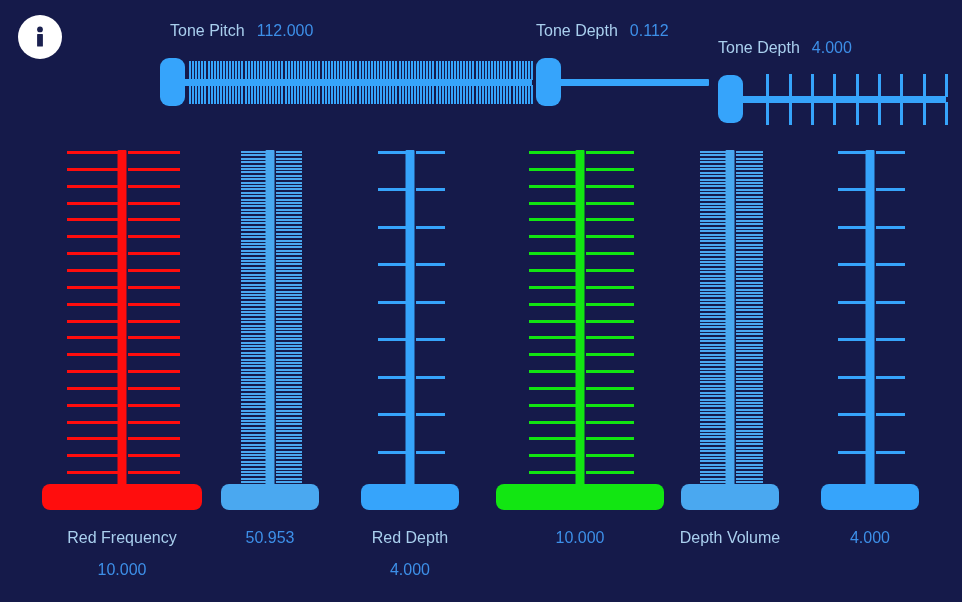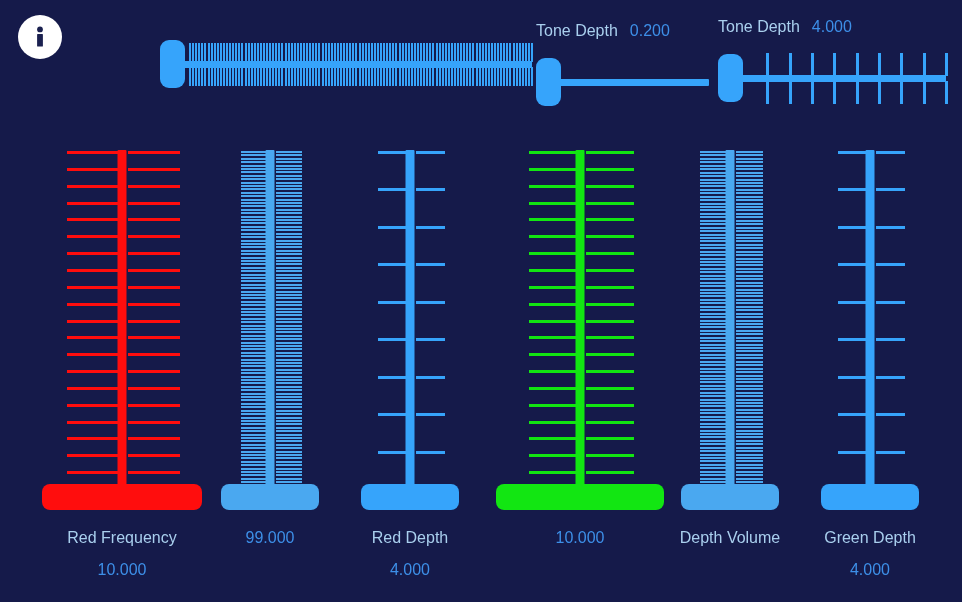--- a/index.html
+++ b/index.html
@@ -74,20 +74,21 @@
   <div class="info-icon">
     <svg width="26" height="26" viewBox="0 0 26 26" aria-hidden="true">
       <circle cx="13" cy="5.4" r="2.9" fill="#1b2150"></circle>
       <rect x="10.1" y="10" width="5.8" height="12.5" rx="0.6" fill="#1b2150"></rect>
     </svg>
   </div>
 
 
   <div id="tone-host">
       <div class="hgroup" style="left: 160px; top: 22px;">
+        <div class="hhead" style="margin-left: 10px;"><span class="hname">Tone Pitch</span><span class="hval">112.000</span></div>
         <div class="hslider" style="width: 360px;">
           <div class="htrack" style="left: 23px; width: 349px;"></div>
           <div class="hticks" style="left: 26px; width: 349px;">
             <i class="up" style="left: 3px;"></i>
             <i class="dn" style="left: 3px;"></i>
             <i class="up" style="left: 6px;"></i>
             <i class="dn" style="left: 6px;"></i>
             <i class="up" style="left: 9px;"></i>
             <i class="dn" style="left: 9px;"></i>
             <i class="up" style="left: 12px;"></i>
@@ -306,28 +307,28 @@
             <i class="dn" style="left: 339px;"></i>
             <i class="up" style="left: 342px;"></i>
             <i class="dn" style="left: 342px;"></i>
             <i class="up" style="left: 345px;"></i>
             <i class="dn" style="left: 345px;"></i>
           </div>
           <div class="hhandle"></div>
         </div>
       </div>
       <div class="hgroup" style="left: 536px; top: 22px;">
-        <div class="hhead" style="margin-left: 0px;"><span class="hname">Tone Depth</span><span class="hval">0.200</span></div>
+        <div class="hhead" style="margin-left: 0px;"><span class="hname">Tone Depth</span><span class="hval">0.112</span></div>
         <div class="hslider" style="width: 165px;">
           <div class="htrack" style="left: 23px; width: 150px;"></div>
           <div class="hticks" style="left: 26px; width: 150px;"></div>
           <div class="hhandle"></div>
         </div>
       </div>
-      <div class="hgroup" style="left: 718px; top: 18px;">
+      <div class="hgroup" style="left: 718px; top: 39px;">
         <div class="hhead" style="margin-left: 0px;"><span class="hname">Tone Depth</span><span class="hval">4.000</span></div>
         <div class="hslider" style="width: 220px;">
           <div class="htrack" style="left: 23px; width: 205px;"></div>
           <div class="hticks" style="left: 26px; width: 205px;">
             <i class="up tall" style="left: 22px; width: 3px;"></i>
             <i class="dn tall" style="left: 22px; width: 3px;"></i>
             <i class="up tall" style="left: 45px; width: 3px;"></i>
             <i class="dn tall" style="left: 45px; width: 3px;"></i>
             <i class="up tall" style="left: 67px; width: 3px;"></i>
             <i class="dn tall" style="left: 67px; width: 3px;"></i>
@@ -601,21 +602,21 @@
             <i style="top: 338px; height: 2px; width: 26px; background: rgb(74, 168, 240); left: 46px;"></i>
             <i style="top: 338px; height: 2px; width: 26px; background: rgb(74, 168, 240); left: 81px;"></i>
             <i style="top: 341px; height: 2px; width: 26px; background: rgb(74, 168, 240); left: 46px;"></i>
             <i style="top: 341px; height: 2px; width: 26px; background: rgb(74, 168, 240); left: 81px;"></i>
             <i style="top: 345px; height: 2px; width: 26px; background: rgb(74, 168, 240); left: 46px;"></i>
             <i style="top: 345px; height: 2px; width: 26px; background: rgb(74, 168, 240); left: 81px;"></i>
           </div>
           <div class="vhandle" style="width: 98px; background: rgb(74, 168, 240);"></div>
         </div>
         <div class="vfoot">
-          <div class="vval">99.000</div>
+          <div class="vval">50.953</div>
         </div>
       </div>
       <div class="vslider" style="left: 335px;">
         <div class="vbody">
           <div class="vtrack" style="background: rgb(54, 164, 251);"></div>
           <div class="vticks">
             <i style="top: 11px; height: 3px; width: 29px; background: rgb(54, 164, 251); left: 43px;"></i>
             <i style="top: 11px; height: 3px; width: 29px; background: rgb(54, 164, 251); left: 81px;"></i>
             <i style="top: 48px; height: 3px; width: 29px; background: rgb(54, 164, 251); left: 43px;"></i>
             <i style="top: 48px; height: 3px; width: 29px; background: rgb(54, 164, 251); left: 81px;"></i>
@@ -918,19 +919,18 @@
             <i style="top: 236px; height: 3px; width: 29px; background: rgb(54, 164, 251); left: 43px;"></i>
             <i style="top: 236px; height: 3px; width: 29px; background: rgb(54, 164, 251); left: 81px;"></i>
             <i style="top: 273px; height: 3px; width: 29px; background: rgb(54, 164, 251); left: 43px;"></i>
             <i style="top: 273px; height: 3px; width: 29px; background: rgb(54, 164, 251); left: 81px;"></i>
             <i style="top: 311px; height: 3px; width: 29px; background: rgb(54, 164, 251); left: 43px;"></i>
             <i style="top: 311px; height: 3px; width: 29px; background: rgb(54, 164, 251); left: 81px;"></i>
           </div>
           <div class="vhandle" style="width: 98px; background: rgb(54, 164, 251);"></div>
         </div>
         <div class="vfoot">
-          <div class="vname">Green Depth</div>
           <div class="vval">4.000</div>
         </div>
       </div>
     </div>
 
 </div>
 
 </body></html>

